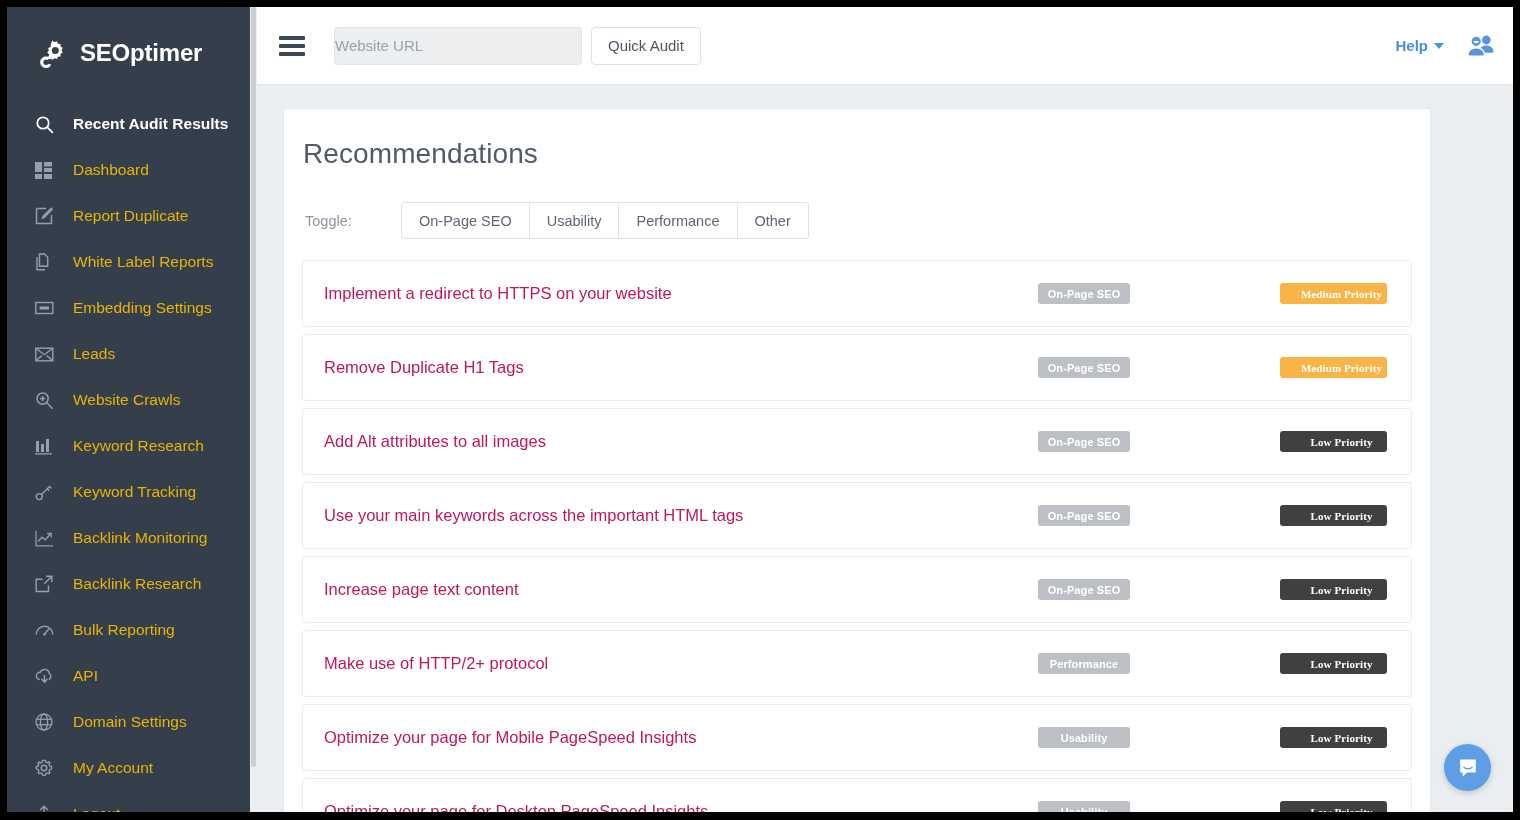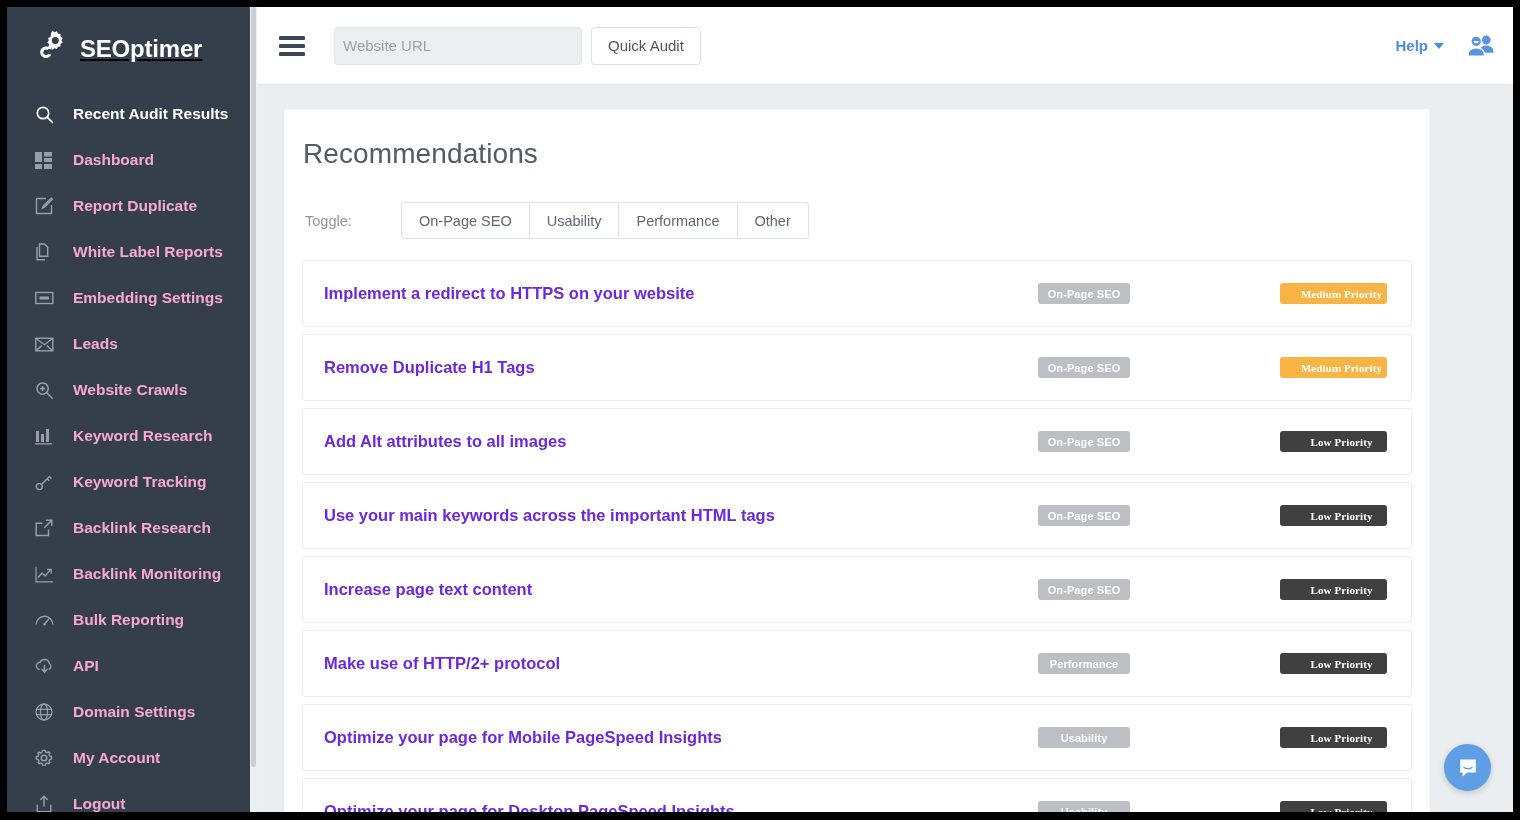--- a/index.html
+++ b/index.html
@@ -43,24 +43,23 @@
   #sidebar-scrollbar .thumb {
     position: absolute;
     left: 1px; top: 0px;
     width: 5px; height: 760px;
     background: #c9ced3;
     border-radius: 3px;
   }
 
   .brand {
     display: flex;
-    align-items: flex-end;
+    align-items: flex-start;
     gap: 9px;
-    padding: 22px 0 22px 30px;
-    text-decoration: underline;
+    padding: 32px 0 22px 30px;
   }
   .brand-mark { width: 34px; height: 34px; flex: none; }
   .brand-text {
     color: #ffffff;
     font-size: 24px;
     font-weight: 600;
     letter-spacing: -0.2px;
     white-space: nowrap;
   }
 
@@ -75,23 +74,23 @@
   }
   .nav-item .nav-icon {
     width: 28px;
     flex: none;
     display: flex;
     align-items: center;
     justify-content: flex-start;
     color: #97a0aa;
   }
   .nav-item .nav-label {
-    color: #f9a8d4;
+    color: #eab308;
     font-size: 15.5px;
-    font-weight: 700;
+    font-weight: 400;
     white-space: nowrap;
     padding-left: 10px;
   }
   .nav-item.active .nav-label { color: #ffffff; font-weight: 700; }
   .nav-item.active .nav-icon { color: #ffffff; }
 
   
   #topbar {
     position: absolute;
     left: 250px; top: 0;
@@ -110,21 +109,21 @@
   #hamburger i {
     display: block; height: 4px; width: 100%;
     background: #3d4857; border-radius: 1px;
   }
   #url-input {
     margin-left: 29px;
     width: 248px; height: 38px;
     background: #eceef0;
     border: 1px solid #e1e4e7;
     border-radius: 4px;
-    padding: 0 8px;
+    padding: 0 0;
     font-size: 15px;
     color: #555e68;
     font-family: "Liberation Sans", sans-serif;
     outline: none;
   }
   #url-input::placeholder { color: #9aa2aa; }
   #quick-audit {
     margin-left: 9px;
     height: 38px;
     padding: 0 16px;
@@ -220,22 +219,22 @@
     border: 1px solid #e9edf0;
     border-radius: 3px;
     background: #ffffff;
     display: flex;
     align-items: center;
     padding: 0 24px 0 21px;
     cursor: pointer;
   }
   .rec-title {
     font-size: 16.5px;
-    color: #6d28d9;
-    font-weight: 700;
+    color: #be185d;
+    font-weight: 400;
     flex: 1;
   }
   .cat-badge {
     width: 92px;
     text-align: center;
     font-size: 11px;
     font-weight: 700;
     color: #ffffff;
     background: #bcc0c4;
     border-radius: 3px;
@@ -383,37 +382,37 @@
             <svg width="18" height="18" viewBox="0 0 18 18" fill="none" stroke="currentColor" stroke-width="1.4">
               <circle cx="4.3" cy="13.6" r="3.0"></circle>
                 <path d="M6.5 11.4l8.5-8.5M12.2 5.8l2.0 2.0M14.4 3.6l2.0 2.0"></path>
             </svg>
           </span>
           <span class="nav-label">Keyword Tracking</span>
         </div>
 
         <div class="nav-item">
           <span class="nav-icon">
-            <svg width="18" height="18" viewBox="0 0 18 18" fill="none" stroke="currentColor" stroke-width="1.4">
-              <path d="M11.0 1.2h5.8v5.8M16.8 1.2l-7.5 7.5"></path>
-                <path d="M13.5 10.5v6.0H1.2V4.2h6.2"></path>
-            </svg>
-          </span>
-          <span class="nav-label">Backlink Research</span>
-        </div>
-
-        <div class="nav-item">
-          <span class="nav-icon">
             <svg width="19" height="17" viewBox="0 0 19 17" fill="none" stroke="currentColor" stroke-width="1.4">
               <path d="M1.0 0.8v15.0h17.0" stroke-width="1.2"></path>
                 <path d="M3.0 11.5l4.0-4.2 3.2 2.6 5.6-6.4"></path>
                 <path d="M12.2 3.5h4.0v4.0" stroke-width="1.3"></path>
             </svg>
           </span>
           <span class="nav-label">Backlink Monitoring</span>
+        </div>
+
+        <div class="nav-item">
+          <span class="nav-icon">
+            <svg width="18" height="18" viewBox="0 0 18 18" fill="none" stroke="currentColor" stroke-width="1.4">
+              <path d="M11.0 1.2h5.8v5.8M16.8 1.2l-7.5 7.5"></path>
+                <path d="M13.5 10.5v6.0H1.2V4.2h6.2"></path>
+            </svg>
+          </span>
+          <span class="nav-label">Backlink Research</span>
         </div>
 
         <div class="nav-item">
           <span class="nav-icon">
             <svg width="19" height="14" viewBox="0 0 19 14" fill="none" stroke="currentColor" stroke-width="1.4">
               <path d="M1.2 11.5a8.3 8.3 0 0 1 16.6 0"></path>
                 <path d="M9.5 11.0l4.3-5.0" stroke-linecap="round"></path>
                 <circle cx="9.5" cy="11.3" r="1.2" fill="currentColor" stroke="none"></circle>
             </svg>
           </span>

